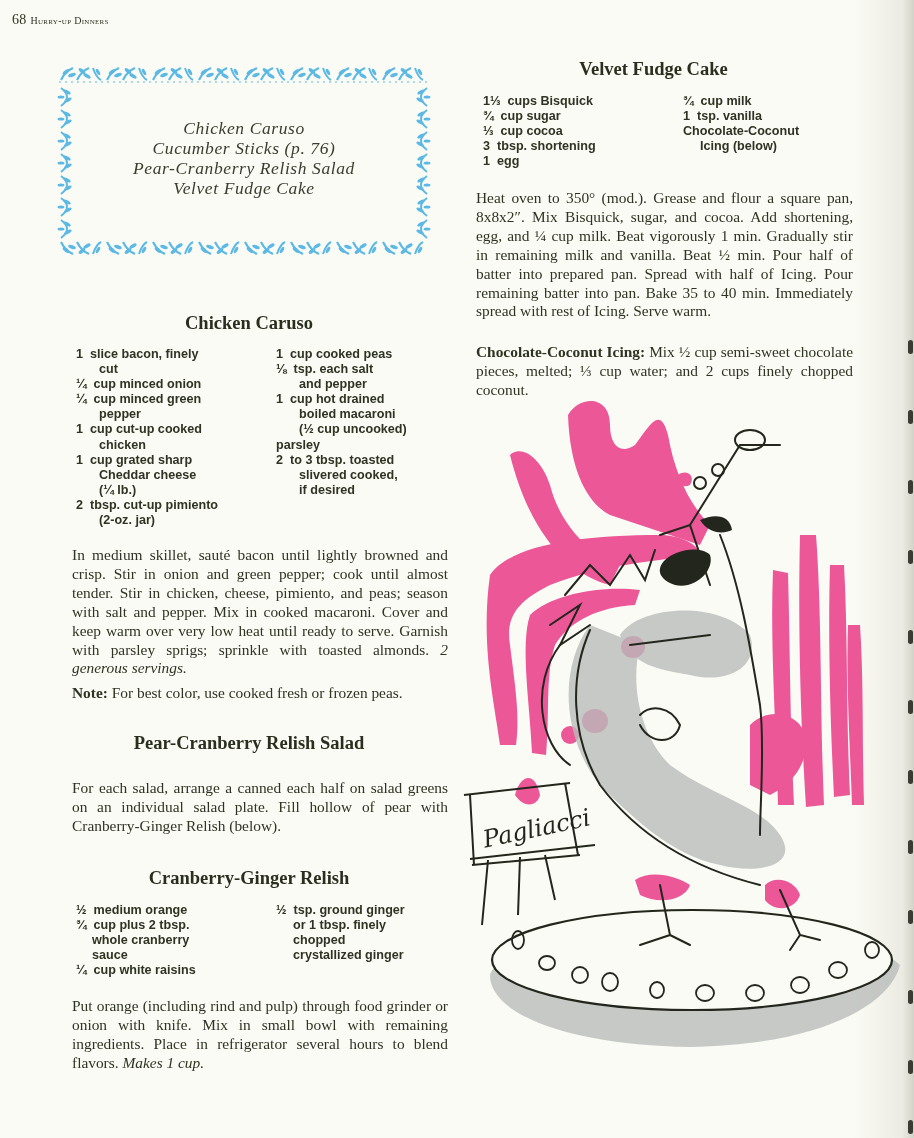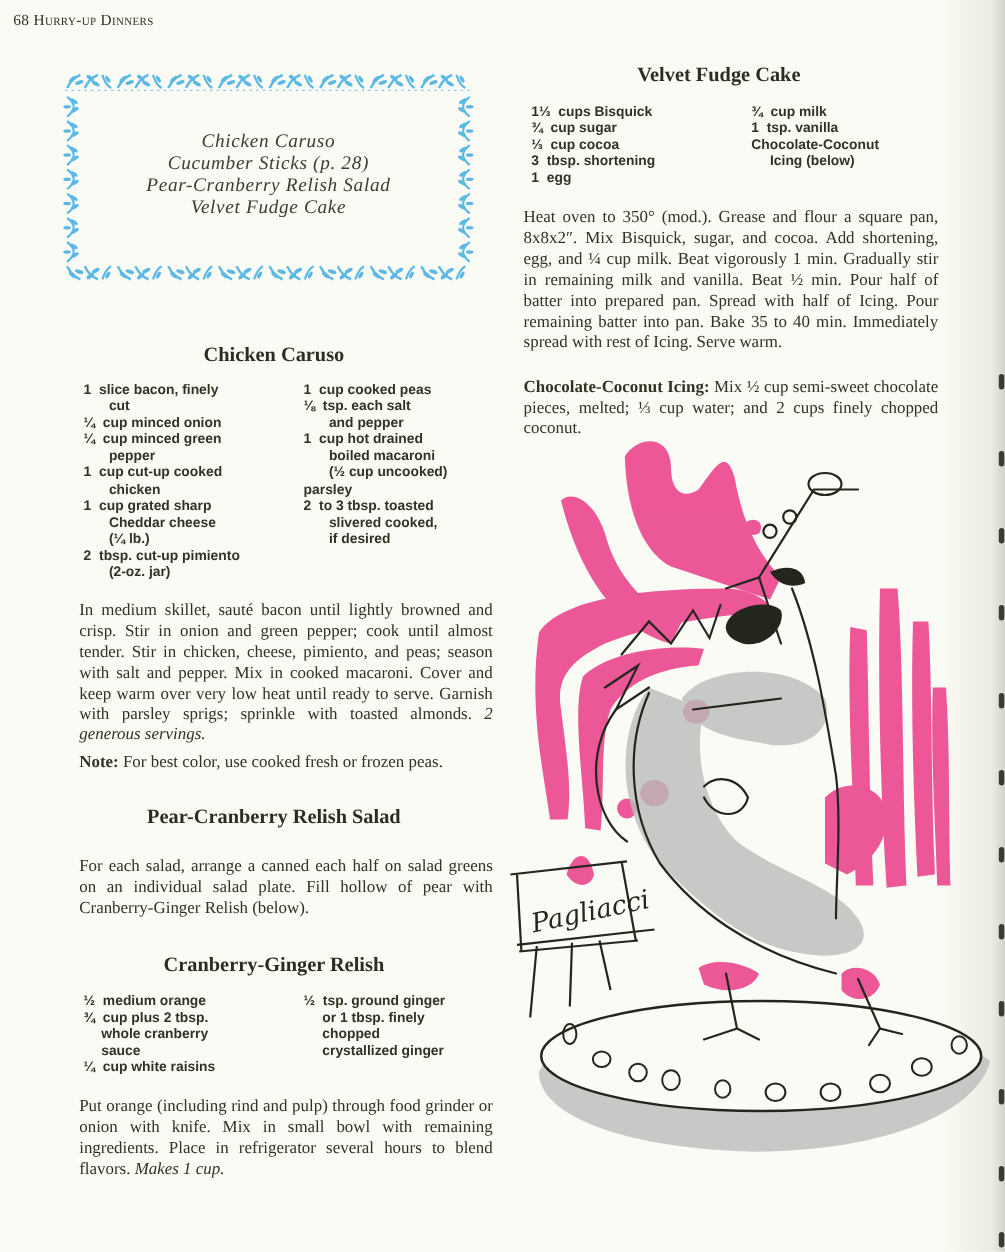--- a/index.html
+++ b/index.html
@@ -14,21 +14,21 @@
       background: linear-gradient(to right, rgba(251,251,245,0) 0%, rgba(225,225,215,0.6) 80%, rgba(200,200,190,0.8) 100%);
       pointer-events: none;
     }
     .binding-dots { position:absolute; right:1px; top:300px; width:6px; height:838px; }
     .binding-dots span { position:absolute; right:0; width:5px; height:14px; border-radius:3px; background:#3b3b33; }
 
     .running-head {
       position: absolute; left: 12px; top: 12px; font-size: 14px; letter-spacing: 0.3px;
     }
     .running-head .num { font-weight: normal; }
-    .running-head .title { font-variant: small-caps; font-size: 14px; }
+    .running-head .title { font-variant: small-caps; font-size: 10px; }
 
     
     .menu-box {
       position: absolute; left: 55px; top: 64px; width: 378px; height: 194px;
     }
     .menu-border { position:absolute; inset:0; }
     .menu-text {
       position: absolute; left: 0; right: 0; top: 54px;
       text-align: center; font-style: italic; font-size: 17.5px; line-height: 20px;
       letter-spacing: 0.6px; color: #3a3d30;
@@ -137,21 +137,21 @@
         <use href="#leafV" x="2" y="46"></use>
         <use href="#leafV" x="2" y="68"></use>
       <use href="#leafV" x="2" y="90"></use>
         <use href="#leafV" x="2" y="112"></use>
         <use href="#leafV" x="2" y="134"></use>
       <use href="#leafV" x="2" y="156"></use>
     </g>
   </svg>
   <div class="menu-text">
     <div>Chicken Caruso</div>
-    <div>Cucumber Sticks (p. 28)</div>
+    <div>Cucumber Sticks (p. 76)</div>
     <div>Pear-Cranberry Relish Salad</div>
     <div>Velvet Fudge Cake</div>
   </div>
 </div>
 
 <div class="col-left">
 
   <h2 class="recipe-title" style="top:313px">Chicken Caruso</h2>
 
   <div class="ingr" style="left:14px; top:347px; width:200px">

